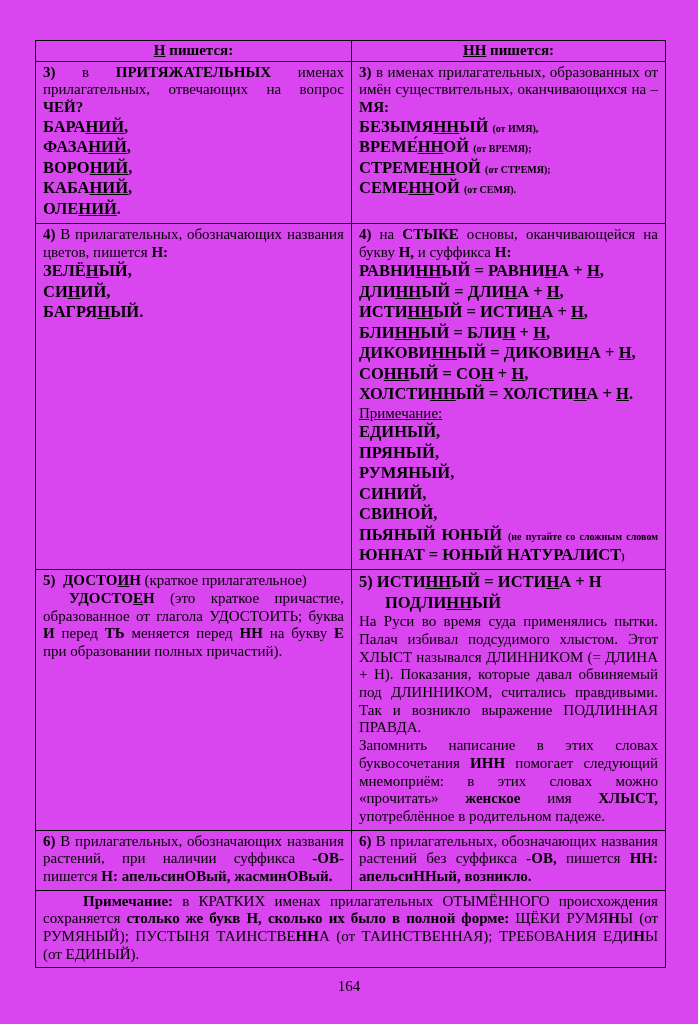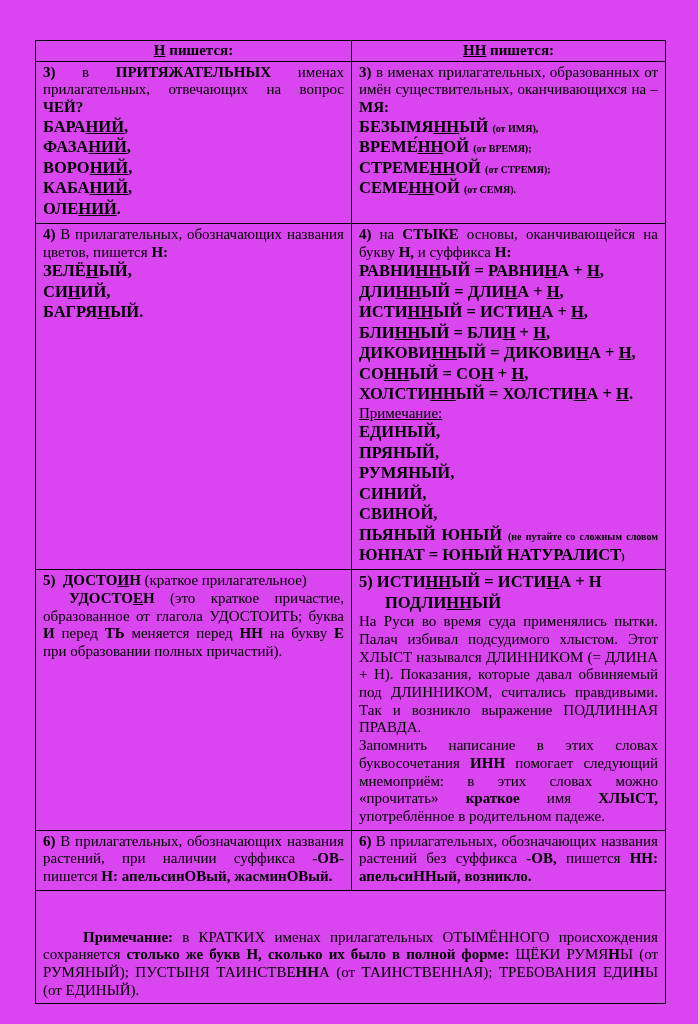--- a/index.html
+++ b/index.html
@@ -20,21 +20,21 @@
     border: 1.5px solid #000;
     vertical-align: top;
     padding: 2px 7px 4px 7px;
     font-size: 15px;
     line-height: 1.18;
   }
   td.hdr { text-align: center; padding: 1px 2px; }
   .p { margin: 0; }
   .j { text-align: justify; }
   .ti { text-indent: 26px; }
-  .ti2 { text-indent: 40px; margin-top: 36px; }
+  .ti2 { text-indent: 40px; }
   .W { font-weight: bold; font-size: 16.5px; line-height: 1.24; margin: 0; }
   .m { font-size: 10px; font-weight: bold; }
   .pageno {
     position: absolute; left: 0; right: 0; top: 978px;
     text-align: center; font-size: 15px;
   }
 </style>
 </head>
 <body>
 
@@ -94,33 +94,34 @@
       </tr>
       <tr>
         <td>
             <div class="p"><b>5)</b>&nbsp; <b>ДОСТО<u>И</u>Н</b> (краткое прилагательное)</div>
             <div class="p j ti"><b>УДОСТО<u>Е</u>Н</b> (это краткое причастие, образованное от глагола УДОСТОИТЬ; буква <b>И</b> перед <b>ТЬ</b> меняется перед <b>НН</b> на букву <b>Е</b> при образовании полных причастий).</div>
           </td>
         <td>
             <div class="W">5) ИСТИ<u>НН</u>ЫЙ = ИСТИ<u>Н</u>А + Н</div>
             <div class="W ti">ПОДЛИ<u>НН</u>ЫЙ</div>
             <div class="p j">На Руси во время суда применялись пытки. Палач избивал подсудимого хлыстом. Этот ХЛЫСТ назывался ДЛИННИКОМ (= ДЛИНА + Н). Показания, которые давал обвиняемый под ДЛИННИКОМ, считались правдивыми. Так и возникло выражение ПОДЛИННАЯ ПРАВДА.</div>
-            <div class="p j">Запомнить написание в этих словах буквосочетания <b>ИНН</b> помогает следующий мнемоприём: в этих словах можно «прочитать» <b>краткое</b> имя <b>ХЛЫСТ,</b> употреблённое в родительном падеже.</div>
+            <div class="p j">Запомнить написание в этих словах буквосочетания <b>ИНН</b> помогает следующий мнемоприём: в этих словах можно «прочитать» <b>женское</b> имя <b>ХЛЫСТ,</b> употреблённое в родительном падеже.</div>
           </td>
       </tr>
       <tr>
         <td>
             <div class="p j"><b>6)</b> В прилагательных, обозначающих названия растений, при наличии суффикса <b>-ОВ-</b> пишется <b>Н: апельсинОВый, жасминОВый.</b></div>
           </td>
         <td>
             <div class="p j"><b>6)</b> В прилагательных, обозначающих названия растений без суффикса <b>-ОВ,</b> пишется <b>НН:</b> <b>апельсиННый, возникло.</b></div>
           </td>
       </tr>
       <tr>
         <td colspan="2">
             <div class="p j ti2"><b>Примечание:</b> в КРАТКИХ именах прилагательных ОТЫМЁННОГО происхождения сохраняется <b>столько же букв Н, сколько их было в полной форме:</b> ЩЁКИ РУМЯ<b>Н</b>Ы (от РУМЯНЫЙ); ПУСТЫНЯ ТАИНСТВЕ<b>НН</b>А (от ТАИНСТВЕННАЯ); ТРЕБОВАНИЯ ЕДИ<b>Н</b>Ы (от ЕДИНЫЙ).</div>
           </td>
       </tr>
     </tbody>
   </table>
 
+  <div class="pageno">164</div>
 
 </div>
 
 </body></html>

